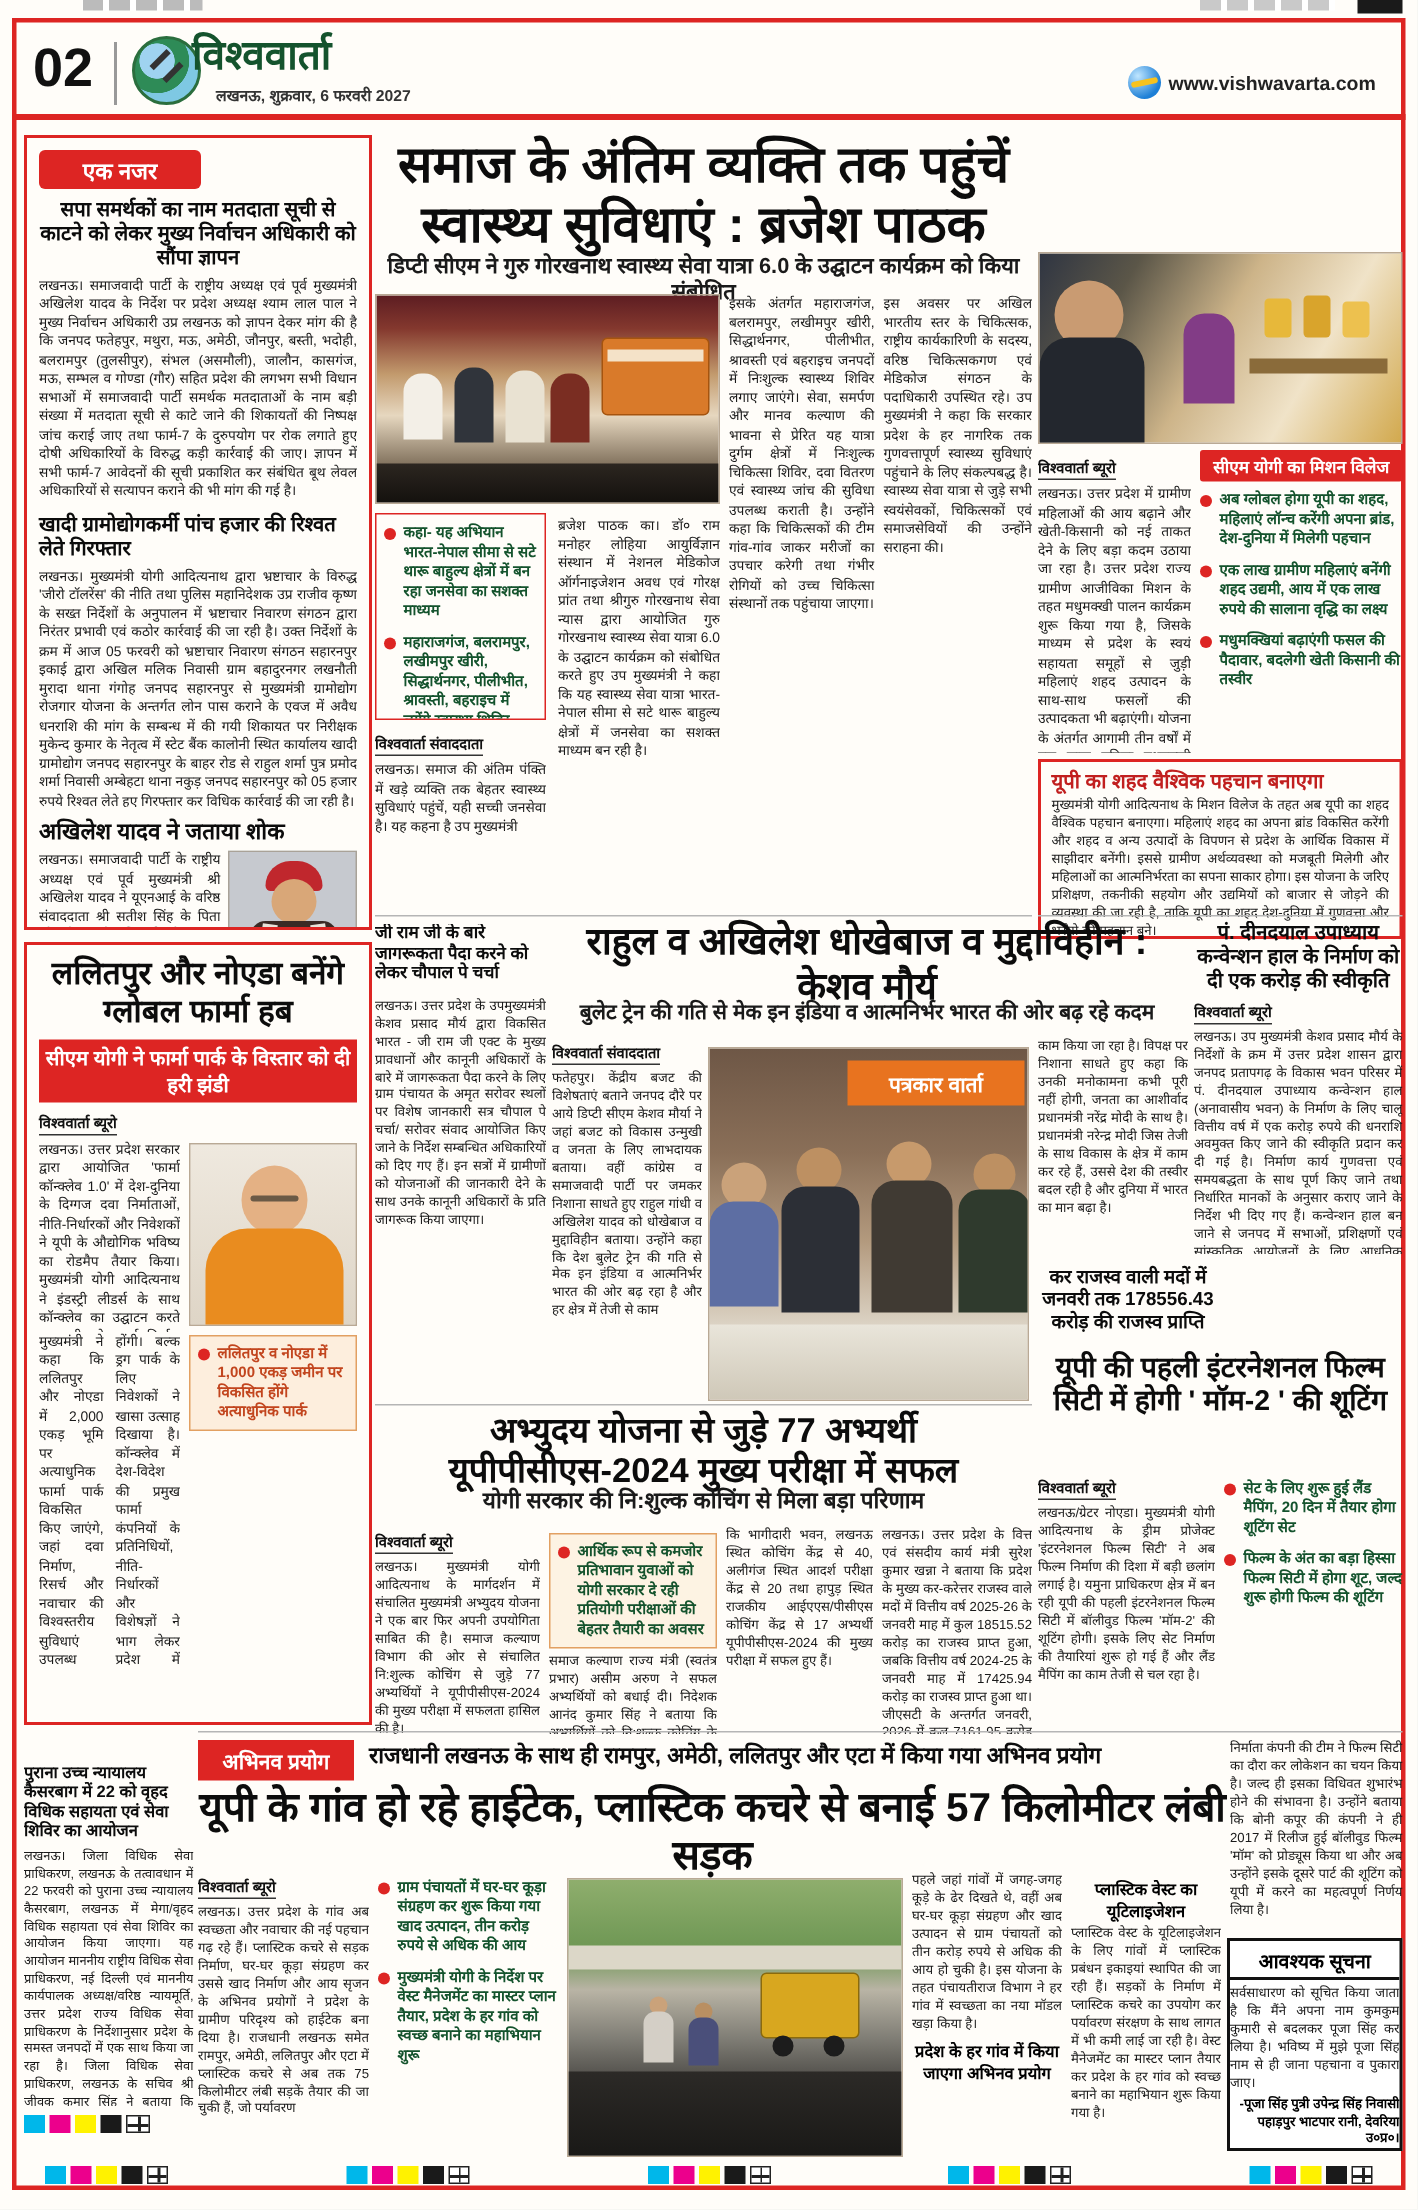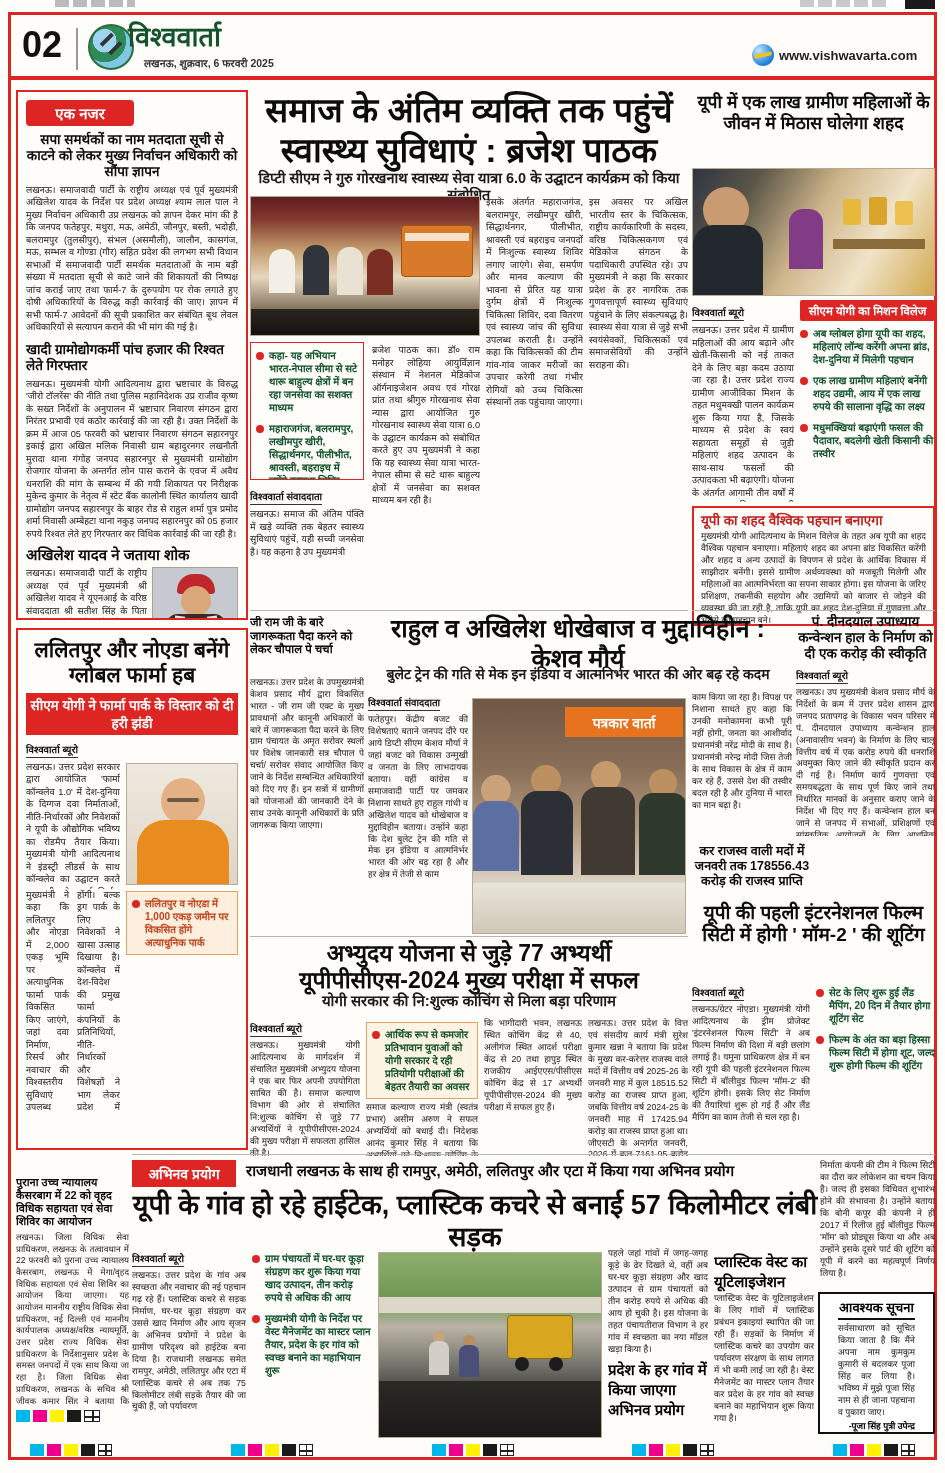--- a/index.html
+++ b/index.html
@@ -19,42 +19,42 @@
   .frame{position:absolute;left:8px;top:12px;width:929px;height:1448px;border:3px solid var(--red);}
   .redrule{position:absolute;left:8px;top:76px;width:929px;height:4px;background:var(--red);}
   .divider{position:absolute;background:#b5b5b5;height:1px;}
   .cmyk{display:flex;gap:3px;align-items:center;}
   .cmyk span{width:14px;height:12px;display:block;}
   .regmark{width:16px;height:12px;border:1.5px solid #222;position:relative;background:#fff;}
   .regmark::before{content:"";position:absolute;left:50%;top:0;bottom:0;width:1.5px;background:#222;}
   .regmark::after{content:"";position:absolute;top:50%;left:0;right:0;height:1.5px;background:#222;}
   .tag{background:var(--red);color:#fff;font-weight:bold;text-align:center;}
   .ghead{background:var(--red);color:#fff;font-weight:bold;text-align:center;font-size:11.5px;padding:3px 2px;border-radius:2px;}
-  .notice{border:2.5px solid #111;padding:4px 18px;background:#fff;}
+  .notice{border:2.5px solid #111;padding:4px 0;background:#fff;}
   .notice .nt{font-weight:bold;font-size:13px;text-align:center;border-bottom:2px solid #111;padding-bottom:2px;margin-bottom:3px;}
-  .inlinehd{font-weight:bold;font-size:15px;color:#000;text-align:left;margin:3px 0 2px;}
+  .inlinehd{font-weight:bold;font-size:11px;color:#000;text-align:center;margin:3px 0 2px;}
 </style>
 </head>
 <body>
 
 <div class="page">
 
   <div class="ab" style="left:55px;top:0;width:80px;height:7px;background:repeating-linear-gradient(90deg,#bbb 0 14px,#fff 14px 18px);"></div>
   <div class="ab" style="left:800px;top:0;width:90px;height:7px;background:repeating-linear-gradient(90deg,#c9c9c9 0 14px,#fff 14px 18px);"></div>
   <div class="ab" style="left:905px;top:0;width:30px;height:9px;background:#1a1a1a;"></div>
 
   <div class="frame"></div>
 
   <div class="ab hd" style="left:22px;top:24px;font-size:36px;color:#111;">02</div>
   <div class="ab" style="left:76px;top:28px;width:2px;height:42px;background:#999;"></div>
   <div class="ab" style="left:88px;top:24px;width:46px;height:46px;border-radius:50%;background:radial-gradient(circle at 35% 35%,#9fd3f0 0 30%,#2e8b57 31% 55%,#7ec8e3 56% 100%);border:2px solid #2b6e3e;">
     <div style="position:absolute;left:13px;top:10px;width:16px;height:16px;border-left:4px solid #333;border-right:4px solid #333;transform:rotate(45deg);"></div>
   </div>
   <div class="ab hd" style="left:128px;top:22px;font-size:27px;color:#14532d;">विश्ववार्ता</div>
-  <div class="ab" style="left:144px;top:56px;font-size:10.5px;font-weight:bold;color:#333;">लखनऊ,   शुक्रवार, 6 फरवरी 2025</div>
+  <div class="ab" style="left:144px;top:56px;font-size:10.5px;font-weight:bold;color:#333;">लखनऊ,   शुक्रवार, 6 फरवरी 2027</div>
   <div class="ab" style="left:752px;top:44px;width:22px;height:22px;border-radius:50%;background:radial-gradient(circle at 30% 30%,#bfe6ff,#1d7fd6 70%);">
     <div style="position:absolute;left:2px;top:9px;width:18px;height:4px;background:#f7c21e;border-radius:2px;transform:rotate(-12deg);"></div>
   </div>
   <div class="ab" style="left:779px;top:48px;font-size:13px;font-weight:bold;color:#222;">www.vishwavarta.com</div>
   <div class="redrule"></div>
 
   <div class="ab rbox" style="left:16px;top:90px;width:232px;height:530px;padding:8px;overflow:hidden;">
     <div class="tag" style="width:108px;font-size:15px;padding:3px 0;border-radius:4px;margin-bottom:6px;">एक नजर</div>
     <div class="hd" style="font-size:13.5px;margin-bottom:4px;text-align:center;">सपा समर्थकों का नाम मतदाता सूची से काटने को लेकर मुख्य निर्वाचन अधिकारी को सौंपा ज्ञापन</div>
     <div class="bd" style="height:150px;margin-bottom:8px;">लखनऊ। समाजवादी पार्टी के राष्ट्रीय अध्यक्ष एवं पूर्व मुख्यमंत्री अखिलेश यादव के निर्देश पर प्रदेश अध्यक्ष श्याम लाल पाल ने मुख्य निर्वाचन अधिकारी उप्र लखनऊ को ज्ञापन देकर मांग की है कि जनपद फतेहपुर, मथुरा, मऊ, अमेठी, जौनपुर, बस्ती, भदोही, बलरामपुर (तुलसीपुर), संभल (असमौली), जालौन, कासगंज, मऊ, सम्भल व गोण्डा (गौर) सहित प्रदेश की लगभग सभी विधान सभाओं में समाजवादी पार्टी समर्थक मतदाताओं के नाम बड़ी संख्या में मतदाता सूची से काटे जाने की शिकायतों की निष्पक्ष जांच कराई जाए तथा फार्म-7 के दुरुपयोग पर रोक लगाते हुए दोषी अधिकारियों के विरुद्ध कड़ी कार्रवाई की जाए। ज्ञापन में सभी फार्म-7 आवेदनों की सूची प्रकाशित कर संबंधित बूथ लेवल अधिकारियों से सत्यापन कराने की भी मांग की गई है।</div>
@@ -116,21 +116,20 @@
       </div>
   </div>
   <div class="ab" style="left:250px;top:486px;width:114px;height:118px;overflow:hidden;">
     <span class="byl">विश्ववार्ता संवाददाता</span>
     <div class="bd">लखनऊ। समाज की अंतिम पंक्ति में खड़े व्यक्ति तक बेहतर स्वास्थ्य सुविधाएं पहुंचें, यही सच्ची जनसेवा है। यह कहना है उप मुख्यमंत्री</div>
   </div>
   <div class="ab bd" style="left:372px;top:344px;width:108px;height:260px;">ब्रजेश पाठक का। डॉ० राम मनोहर लोहिया आयुर्विज्ञान संस्थान में नेशनल मेडिकोज ऑर्गनाइजेशन अवध एवं गोरक्ष प्रांत तथा श्रीगुरु गोरखनाथ सेवा न्यास द्वारा आयोजित गुरु गोरखनाथ स्वास्थ्य सेवा यात्रा 6.0 के उद्घाटन कार्यक्रम को संबोधित करते हुए उप मुख्यमंत्री ने कहा कि यह स्वास्थ्य सेवा यात्रा भारत-नेपाल सीमा से सटे थारू बाहुल्य क्षेत्रों में जनसेवा का सशक्त माध्यम बन रही है।</div>
   <div class="ab bd" style="left:486px;top:196px;width:97px;height:408px;">इसके अंतर्गत महाराजगंज, बलरामपुर, लखीमपुर खीरी, सिद्धार्थनगर, पीलीभीत, श्रावस्ती एवं बहराइच जनपदों में निःशुल्क स्वास्थ्य शिविर लगाए जाएंगे। सेवा, समर्पण और मानव कल्याण की भावना से प्रेरित यह यात्रा दुर्गम क्षेत्रों में निःशुल्क चिकित्सा शिविर, दवा वितरण एवं स्वास्थ्य जांच की सुविधा उपलब्ध कराती है। उन्होंने कहा कि चिकित्सकों की टीम गांव-गांव जाकर मरीजों का उपचार करेगी तथा गंभीर रोगियों को उच्च चिकित्सा संस्थानों तक पहुंचाया जाएगा।</div>
   <div class="ab bd" style="left:589px;top:196px;width:99px;height:408px;">इस अवसर पर अखिल भारतीय स्तर के चिकित्सक, राष्ट्रीय कार्यकारिणी के सदस्य, वरिष्ठ चिकित्सकगण एवं मेडिकोज संगठन के पदाधिकारी उपस्थित रहे। उप मुख्यमंत्री ने कहा कि सरकार प्रदेश के हर नागरिक तक गुणवत्तापूर्ण स्वास्थ्य सुविधाएं पहुंचाने के लिए संकल्पबद्ध है। स्वास्थ्य सेवा यात्रा से जुड़े सभी स्वयंसेवकों, चिकित्सकों एवं समाजसेवियों की उन्होंने सराहना की।</div>
 
-  <div class="ab hd ctr" style="left:692px;top:92px;width:243px;font-size:17.5px;">यूपी में एक लाख ग्रामीण महिलाओं के जीवन में मिठास घोलेगा शहद</div>
   <div class="photo" style="left:692px;top:168px;width:243px;height:128px;background:linear-gradient(120deg,#2f3542 0%,#5b5648 22%,#cdb489 48%,#f0e3c8 72%,#d2a94e 100%);">
     <div style="position:absolute;left:10px;top:18px;width:46px;height:46px;border-radius:50%;background:#c99b72;"></div>
     <div style="position:absolute;left:0px;top:56px;width:70px;height:72px;border-radius:20px 20px 0 0;background:#23272e;"></div>
     <div style="position:absolute;left:150px;top:30px;width:18px;height:26px;background:#e7b83a;border-radius:3px;"></div>
     <div style="position:absolute;left:176px;top:28px;width:18px;height:28px;background:#d9a42c;border-radius:3px;"></div>
     <div style="position:absolute;left:202px;top:32px;width:18px;height:24px;background:#edc14f;border-radius:3px;"></div>
     <div style="position:absolute;left:140px;top:70px;width:92px;height:10px;background:#8a6b3a;"></div>
     <div style="position:absolute;left:96px;top:40px;width:34px;height:60px;border-radius:14px 14px 0 0;background:#823c86;"></div>
   </div>
   <div class="ab" style="left:692px;top:302px;width:102px;height:200px;overflow:hidden;">
@@ -156,21 +155,21 @@
   </div>
   <div class="ab rbox" style="left:692px;top:506px;width:243px;height:120px;padding:5px 7px;overflow:hidden;">
     <div class="hd" style="font-size:13.5px;color:#c11f1f;margin-bottom:2px;">यूपी का शहद वैश्विक पहचान बनाएगा</div>
     <div class="bd" style="font-size:8.8px;">मुख्यमंत्री योगी आदित्यनाथ के मिशन विलेज के तहत अब यूपी का शहद वैश्विक पहचान बनाएगा। महिलाएं शहद का अपना ब्रांड विकसित करेंगी और शहद व अन्य उत्पादों के विपणन से प्रदेश के आर्थिक विकास में साझीदार बनेंगी। इससे ग्रामीण अर्थव्यवस्था को मजबूती मिलेगी और महिलाओं का आत्मनिर्भरता का सपना साकार होगा। इस योजना के जरिए प्रशिक्षण, तकनीकी सहयोग और उद्यमियों को बाजार से जोड़ने की व्यवस्था की जा रही है, ताकि यूपी का शहद देश-दुनिया में गुणवत्ता और भरोसे की पहचान बने।</div>
   </div>
 
   <div class="divider" style="left:250px;top:610px;width:438px;"></div>
   <div class="divider" style="left:692px;top:610px;width:243px;"></div>
 
   <div class="ab" style="left:250px;top:616px;width:114px;height:318px;overflow:hidden;">
-    <div class="hd" style="font-size:11.5px;margin-bottom:20px;">जी राम जी के बारे जागरूकता पैदा करने को लेकर चौपाल पे चर्चा</div>
+    <div class="hd" style="font-size:11.5px;margin-bottom:8px;">जी राम जी के बारे जागरूकता पैदा करने को लेकर चौपाल पे चर्चा</div>
     <div class="bd" style="font-size:8.8px;">लखनऊ। उत्तर प्रदेश के उपमुख्यमंत्री केशव प्रसाद मौर्य द्वारा विकसित भारत - जी राम जी एक्ट के मुख्य प्रावधानों और कानूनी अधिकारों के बारे में जागरूकता पैदा करने के लिए ग्राम पंचायत के अमृत सरोवर स्थलों पर विशेष जानकारी सत्र चौपाल पे चर्चा/ सरोवर संवाद आयोजित किए जाने के निर्देश सम्बन्धित अधिकारियों को दिए गए हैं। इन सत्रों में ग्रामीणों को योजनाओं की जानकारी देने के साथ उनके कानूनी अधिकारों के प्रति जागरूक किया जाएगा।</div>
   </div>
 
   <div class="ab hd ctr" style="left:368px;top:614px;width:420px;font-size:25px;">राहुल व अखिलेश धोखेबाज व मुद्दाविहीन : केशव मौर्य</div>
   <div class="ab hd ctr" style="left:368px;top:666px;width:420px;font-size:14px;color:#1a1a1a;">बुलेट ट्रेन की गति से मेक इन इंडिया व आत्मनिर्भर भारत की ओर बढ़ रहे कदम</div>
   <div class="ab" style="left:368px;top:692px;width:100px;height:244px;overflow:hidden;">
     <span class="byl">विश्ववार्ता संवाददाता</span>
     <div class="bd" style="font-size:8.8px;">फतेहपुर। केंद्रीय बजट की विशेषताएं बताने जनपद दौरे पर आये डिप्टी सीएम केशव मौर्या ने जहां बजट को विकास उन्मुखी व जनता के लिए लाभदायक बताया। वहीं कांग्रेस व समाजवादी पार्टी पर जमकर निशाना साधते हुए राहुल गांधी व अखिलेश यादव को धोखेबाज व मुद्दाविहीन बताया। उन्होंने कहा कि देश बुलेट ट्रेन की गति से मेक इन इंडिया व आत्मनिर्भर भारत की ओर बढ़ रहा है और हर क्षेत्र में तेजी से काम</div>
   </div>
   <div class="photo" style="left:472px;top:698px;width:214px;height:236px;background:linear-gradient(180deg,#6e5746 0%,#8a6f58 30%,#b39a7e 55%,#ded6c8 80%,#efece4 100%);">

